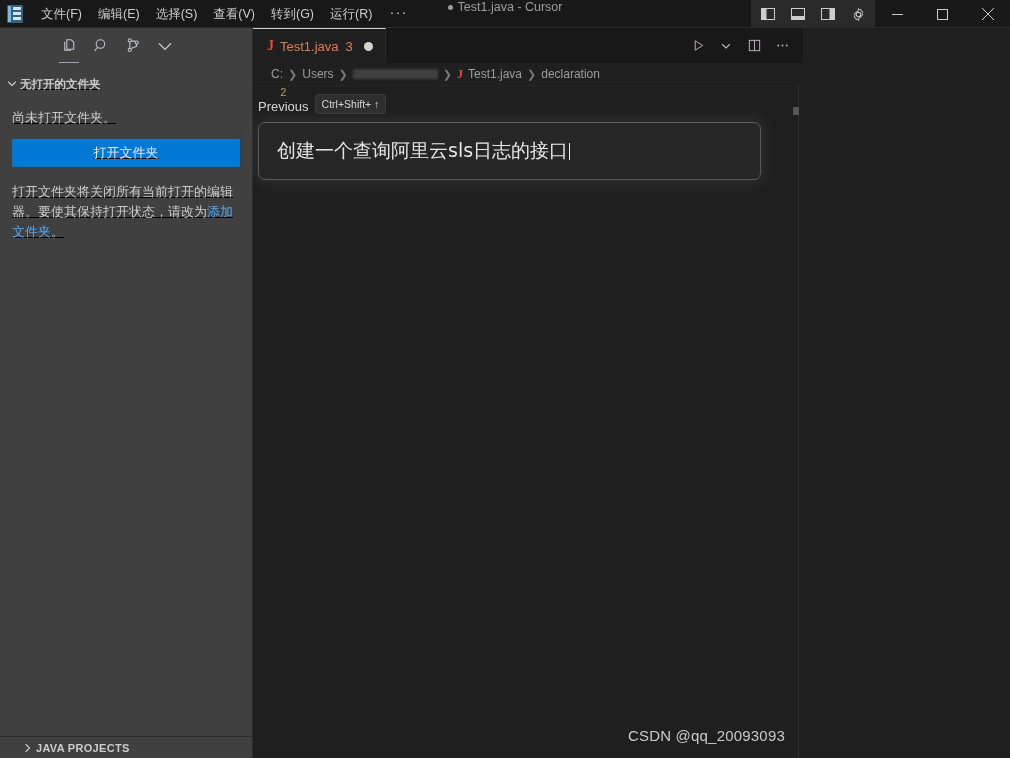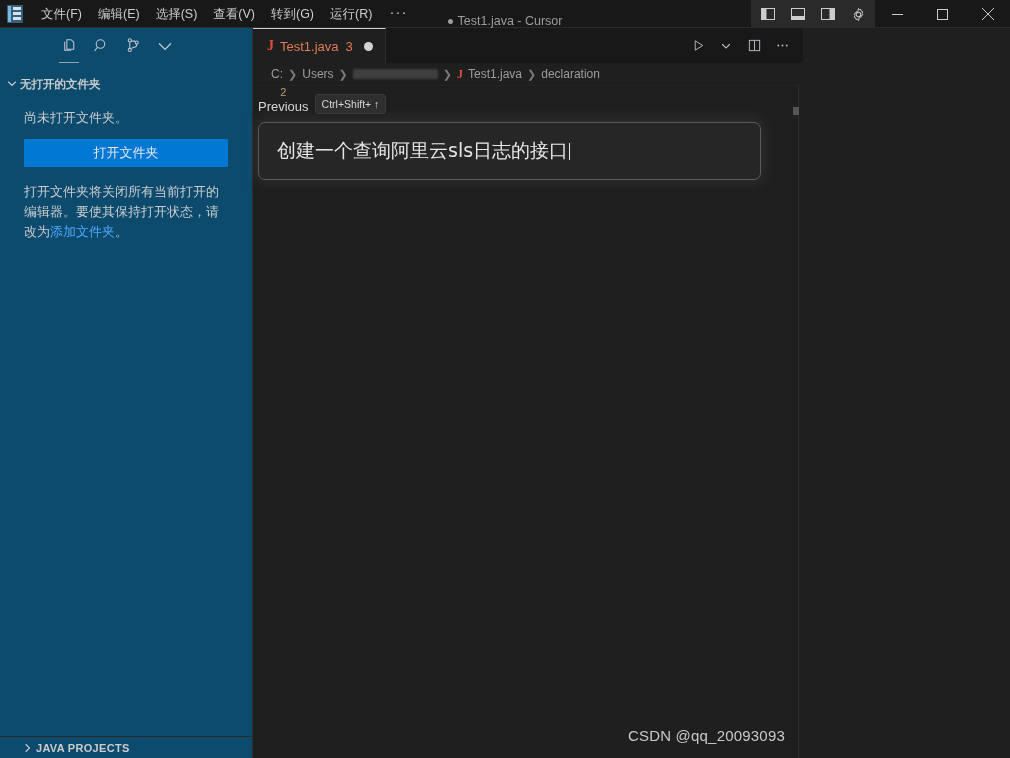--- a/index.html
+++ b/index.html
@@ -36,21 +36,21 @@
   .menu-item {
     color: #cccccc; font-size: 12.5px; padding: 0 8px; height: 22px;
     line-height: 22px; cursor: default; white-space: nowrap;
   }
   .menu-more {
     color: #cccccc; font-size: 15px; padding: 0 9px; height: 22px; line-height: 18px;
     letter-spacing: 1px;
   }
   .title-center {
     position: absolute; left: 0; right: 0; top: 0; height: 28px;
-    display: flex; align-items: flex-end; justify-content: center;
+    display: flex; align-items: flex-start; justify-content: center;
     pointer-events: none;
   }
   .title-text {
     color: #9d9d9d; font-size: 12.5px; display: flex; align-items: center; gap: 5px;
   }
   .dirty-dot-title {
     width: 5px; height: 5px; border-radius: 50%; background: #9d9d9d; display: inline-block;
   }
   .title-right {
     position: absolute; right: 0; top: 0; height: 28px; display: flex; align-items: center;
@@ -63,39 +63,39 @@
     color: #cccccc;
   }
   .win-btn {
     width: 45px; height: 28px; display: flex; align-items: center; justify-content: center;
     color: #cccccc; font-size: 12px;
   }
 
   
   .sidebar {
     position: absolute; left: 0; top: 28px; width: 253px; height: 730px;
-    background: #0c4a6e; border-right: 1px solid #2b2b2b;
+    background: #404040; border-right: 1px solid #2b2b2b; text-decoration: underline;
   }
   .sb-actions {
     display: flex; align-items: center; height: 35px; padding-left: 55px; gap: 4px;
   }
   .sb-act {
     width: 28px; height: 28px; display: flex; align-items: center; justify-content: center;
     color: #c0c6cf; position: relative;
   }
   .sb-act.active::after {
     content: ""; position: absolute; bottom: -3px; left: 4px; right: 4px;
     height: 1px; background: #9aa4b0;
   }
   .sb-section-header {
     display: flex; align-items: center; height: 22px; padding-left: 4px;
     color: #cccccc; font-size: 11.5px; font-weight: bold; margin-top: 10px;
   }
   .chev { width: 16px; height: 16px; display: flex; align-items: center; justify-content: center; color: #cccccc; }
-  .sb-body { padding: 0 24px; }
+  .sb-body { padding: 0 12px; }
   .sb-text {
     color: #cccccc; font-size: 13px; line-height: 1.55; margin-top: 13px;
   }
   .open-folder-btn {
     display: block; width: 100%; height: 28px; background: #0078d4; color: #e8e8e8;
     border: none; font-size: 13px; font-family: inherit; margin-top: 11px; cursor: pointer;
     border-radius: 1px;
   }
   .sb-note {
     color: #cccccc; font-size: 13px; line-height: 1.55; margin-top: 15px;

